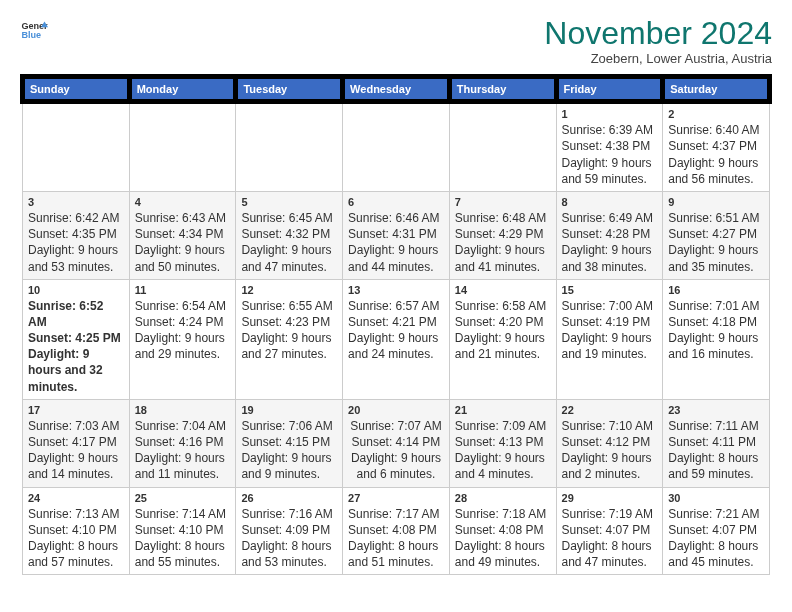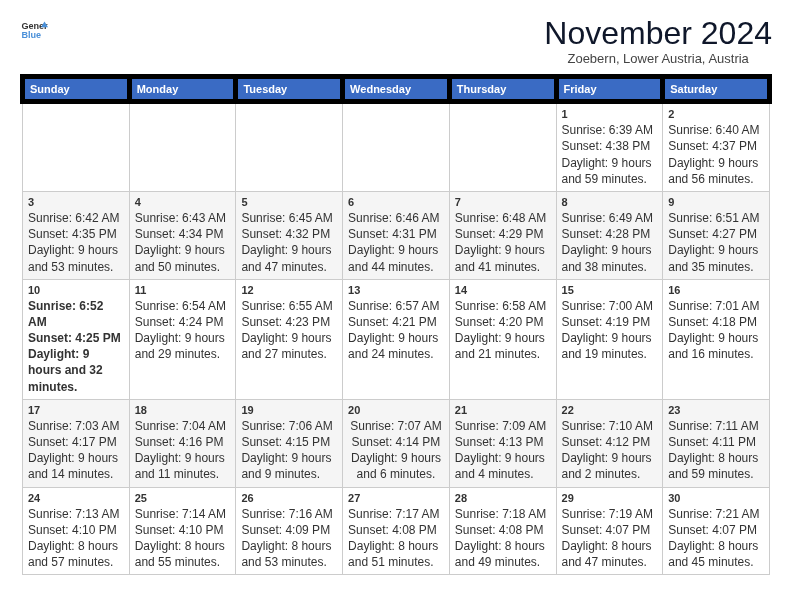--- a/index.html
+++ b/index.html
@@ -29,27 +29,26 @@
     .logo-icon {
       width: 28px;
       height: 28px;
     }
     .title-section {
       text-align: right;
     }
     .month-title {
       font-size: 32px;
       font-weight: normal;
-      color: #0f172a;
+      color: #0f766e;
       line-height: 1.1;
     }
     .location {
       font-size: 13px;
       color: #444;
-      text-align: center;
     }
     .calendar {
       width: 100%;
       border-collapse: collapse;
       table-layout: fixed;
     }
     .calendar th {
       background: #3a6bc4;
       color: #fff;
       font-size: 11px;

